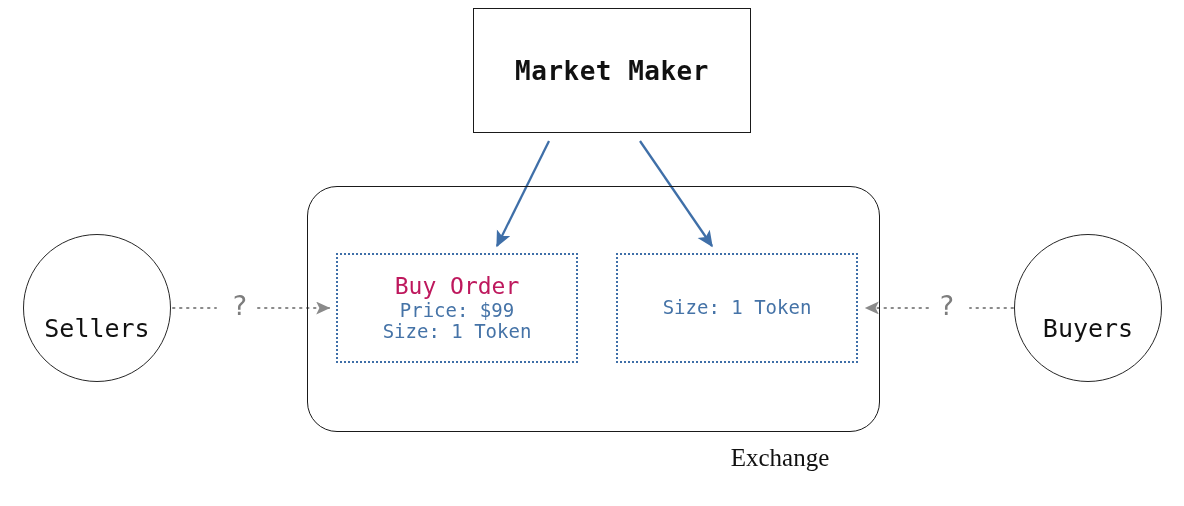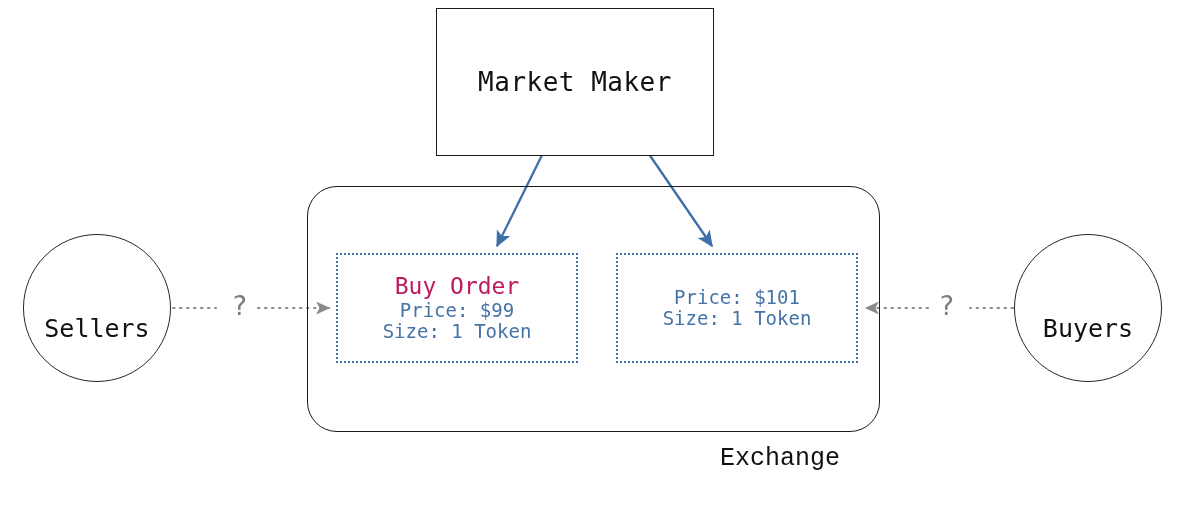--- a/index.html
+++ b/index.html
@@ -22,30 +22,31 @@
     left: 0;
     top: 0;
     width: 1184px;
     height: 506px;
     pointer-events: none;
   }
 
   
   .mm-box {
     position: absolute;
-    left: 436px;
+    left: 473px;
     top: 8px;
     width: 278px;
-    height: 148px;
+    height: 125px;
     border: 1.6px solid #1a1a1a;
     background: #ffffff;
     display: flex;
     align-items: center;
     justify-content: center;
     box-sizing: border-box;
+    font-weight: bold;
   }
   .mm-label {
     font-family: "DejaVu Sans Mono", monospace;
     font-size: 26px;
     color: #111111;
     letter-spacing: 0.5px;
     white-space: nowrap;
   }
 
   
@@ -59,21 +60,21 @@
     border-radius: 30px;
     background: transparent;
     box-sizing: border-box;
   }
   .exchange-label {
     position: absolute;
     left: 620px;
     top: 444px;
     width: 320px;
     text-align: center;
-    font-family: Liberation Mono, monospace;
+    font-family: Liberation Serif, serif;
     font-size: 25px;
     color: #111111;
     white-space: nowrap;
   }
 
   
   .order-box {
     position: absolute;
     top: 253px;
     height: 110px;
@@ -172,21 +173,20 @@
   <div class="exchange-box"></div>
   <div class="exchange-label">Exchange</div>
 
   <div class="order-box buy">
     <span class="order-title">Buy Order</span>
     <span class="order-line">Price: $99</span>
     <span class="order-line">Size: 1 Token</span>
   </div>
 
   <div class="order-box sell">
-    <span class="order-line">Price: $101</span>
     <span class="order-line">Size: 1 Token</span>
   </div>
 
   <div class="actor-circle sellers">
     <span class="actor-label">Sellers</span>
   </div>
 
   <div class="actor-circle buyers">
     <span class="actor-label">Buyers</span>
   </div>

